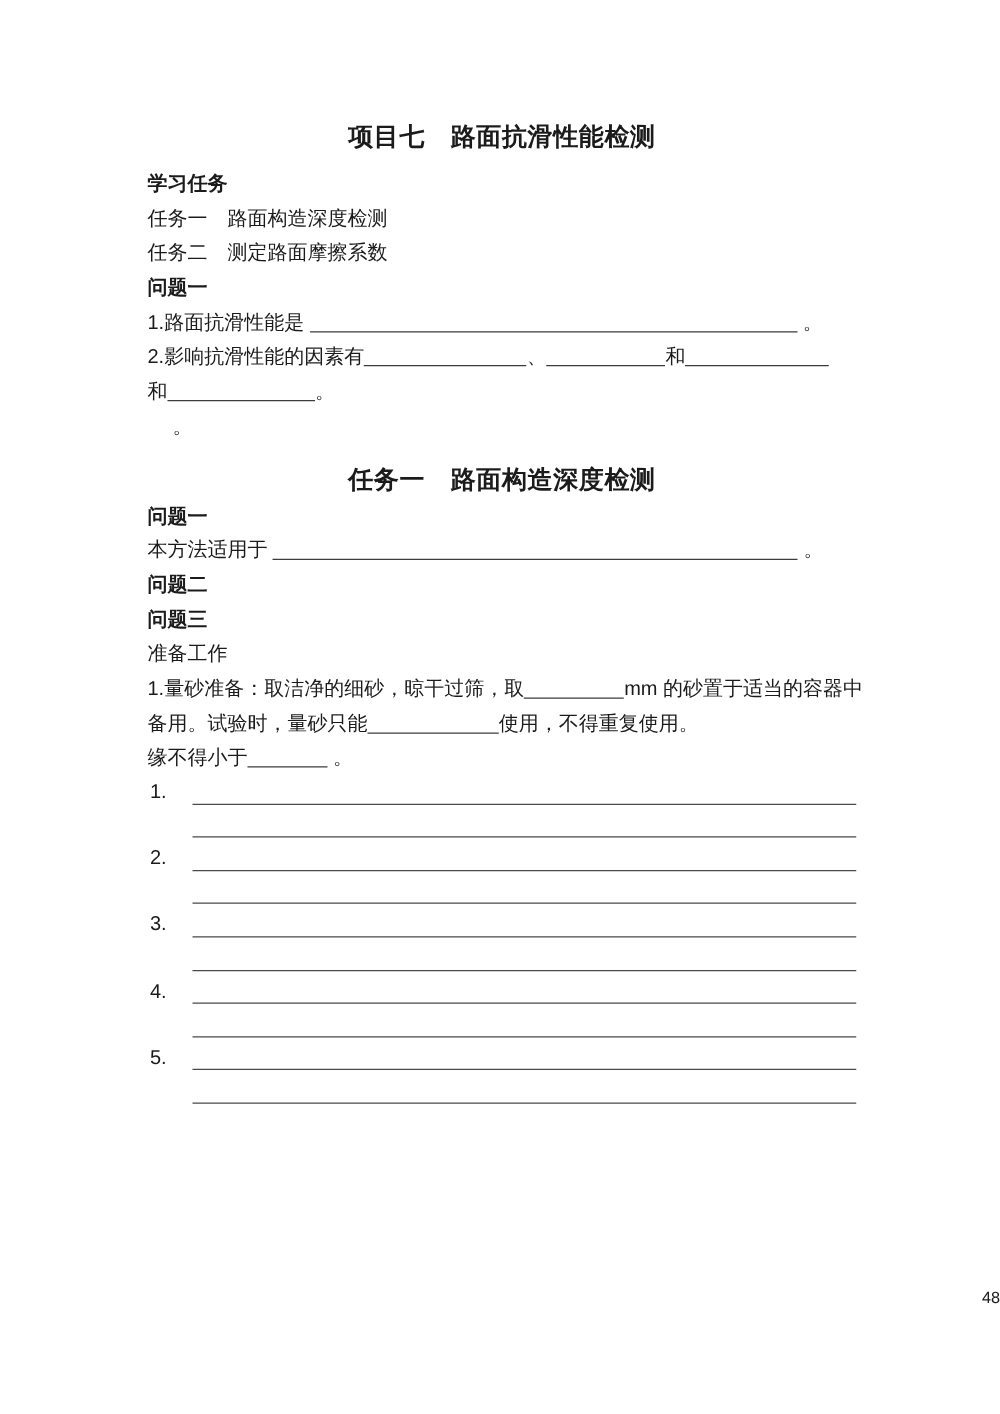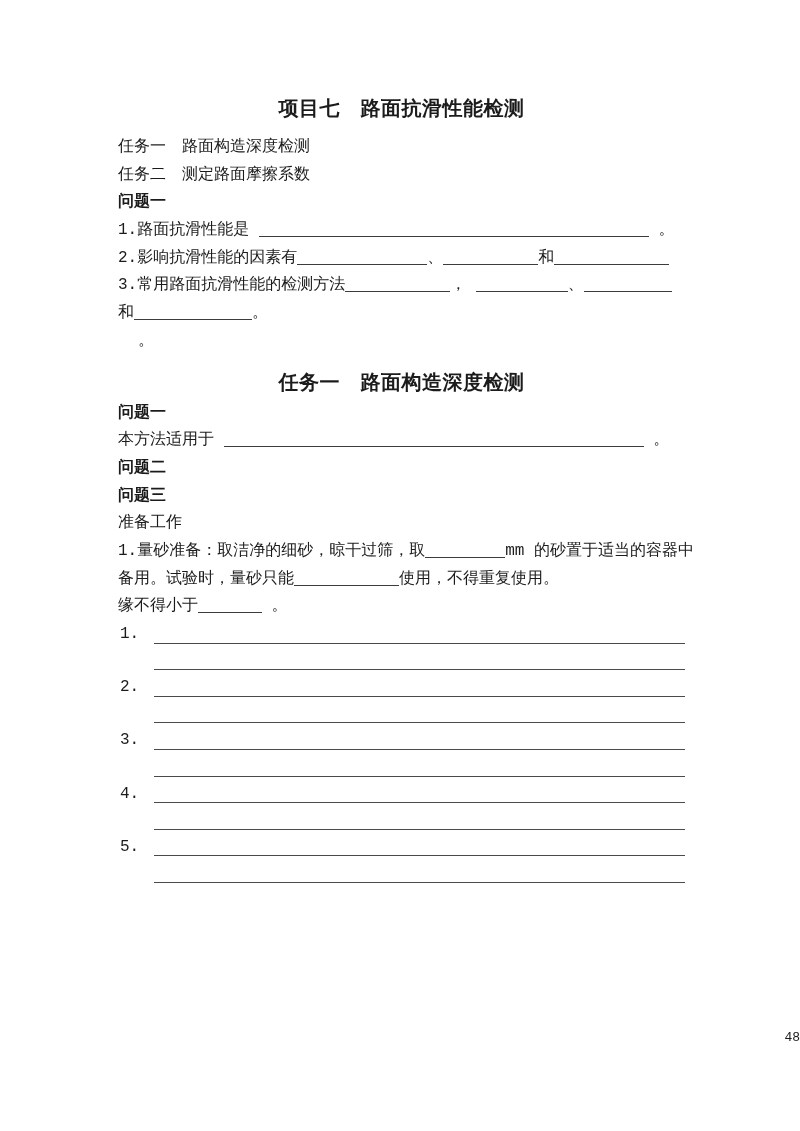--- a/index.html
+++ b/index.html
@@ -1,20 +1,20 @@
 <!DOCTYPE html>
 <html><head>
 <meta charset="utf-8">
 <style>
   html,body { margin:0; padding:0; background:#ffffff; }
   .page {
     position:relative;
     width:800px; height:1131px;
     background:#ffffff;
-    font-family:Liberation Mono, monospace;
+    font-family:Liberation Sans, sans-serif;
     color:#1b1b1b;
     overflow:hidden;
   }
   .content {
     position:absolute; left:118px; top:96px; width:567px;
   }
   .title {
     font-size:20px; font-weight:bold; text-align:center;
     height:28px; line-height:28px; margin-bottom:10px;
     letter-spacing:0.5px; white-space:nowrap;
@@ -51,26 +51,26 @@
     position:absolute; top:1030px; left:0; width:800px;
     text-align:right; font-size:13px; line-height:16px;
   }
 </style>
 </head>
 <body>
 
 <div class="page">
   <div class="content">
       <div class="title">项目七　路面抗滑性能检测</div>
+      <div class="label">学习任务</div>
       <div class="line"><span>任务一　路面构造深度检测</span></div>
       <div class="line"><span>任务二　测定路面摩擦系数</span></div>
       <div class="label">问题一</div>
       <div class="line"><span>1.路面抗滑性能是 </span><span class="blank" style="width: 390px;"></span><span> 。</span></div>
       <div class="line"><span>2.影响抗滑性能的因素有</span><span class="blank" style="width: 130px;"></span><span>、</span><span class="blank" style="width: 95px;"></span><span>和</span><span class="blank" style="width: 115px;"></span></div>
-      <div class="line"><span>3.常用路面抗滑性能的检测方法</span><span class="blank" style="width: 105px;"></span><span>， </span><span class="blank" style="width: 92px;"></span><span>、</span><span class="blank" style="width: 88px;"></span></div>
       <div class="line"><span>和</span><span class="blank" style="width: 118px;"></span><span>。</span></div>
       <div class="line" style="padding-left: 20px;"><span>。</span></div>
       <div class="heading2">任务一　路面构造深度检测</div>
       <div class="label">问题一</div>
       <div class="line"><span>本方法适用于 </span><span class="blank" style="width: 420px;"></span><span> 。</span></div>
       <div class="label">问题二</div>
       <div class="label">问题三</div>
       <div class="line"><span>准备工作</span></div>
       <div class="line"><span>1.量砂准备：取洁净的细砂，晾干过筛，取</span><span class="blank" style="width: 80px;"></span><span>mm 的砂置于适当的容器中</span></div>
       <div class="line"><span>备用。试验时，量砂只能</span><span class="blank" style="width: 105px;"></span><span>使用，不得重复使用。</span></div>

